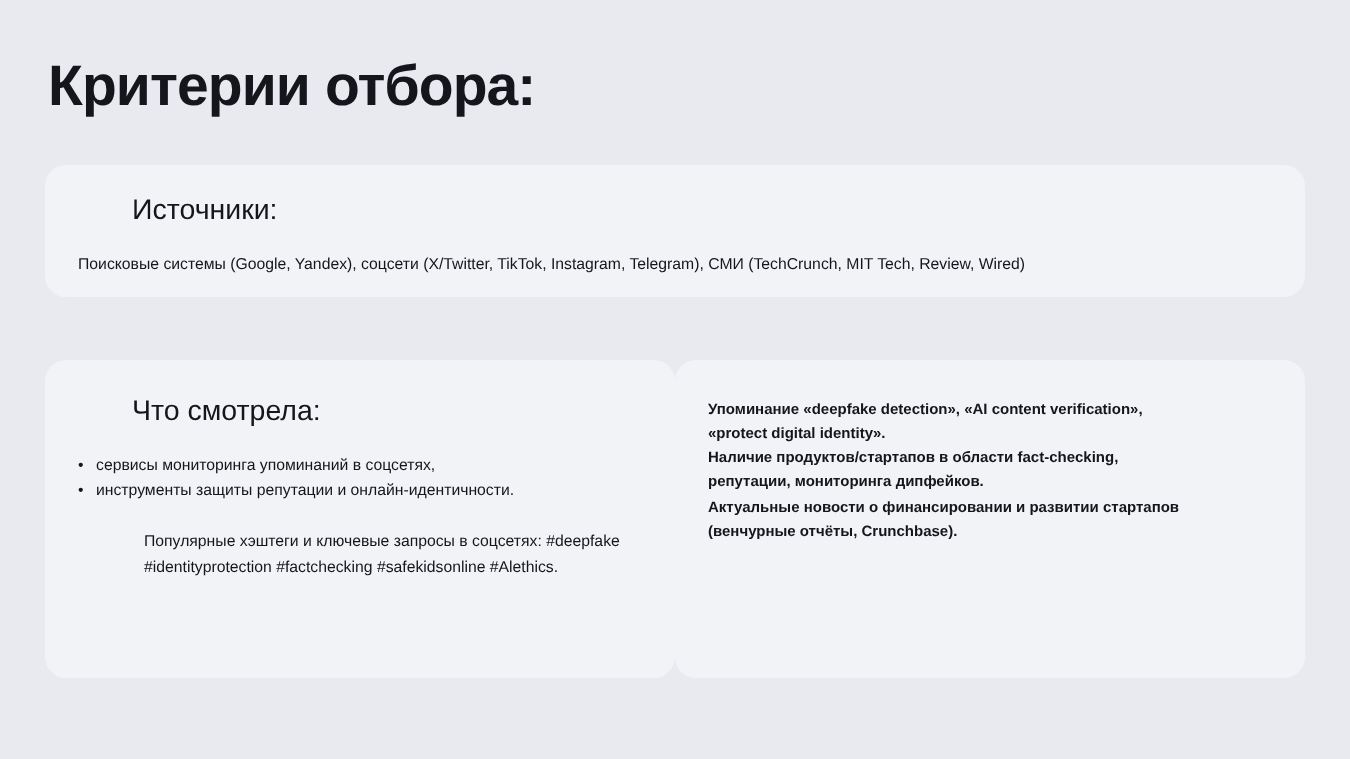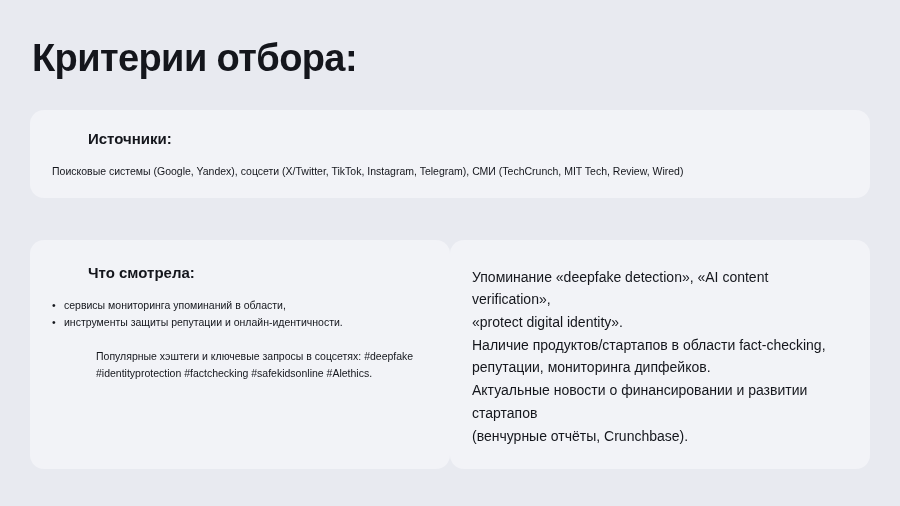--- a/index.html
+++ b/index.html
@@ -28,22 +28,22 @@
     line-height: 1.1;
     margin: 8px 0 0 2px;
     color: #14161c;
   }
   .card {
     background: #f2f3f7;
     border-radius: 14px;
     box-sizing: border-box;
   }
   .card-heading {
-    font-size: 15px;
-    font-weight: 700;
+    font-size: 19px;
+    font-weight: 400;
     color: #14161c;
     margin: 0 0 16px 0;
     padding-left: 36px;
   }
   .card-text {
     font-size: 10.5px;
     line-height: 1.55;
     color: #14161c;
     margin: 0;
   }
@@ -83,23 +83,24 @@
     line-height: 1.6;
     color: #14161c;
   }
   .note-text {
     margin-top: 18px;
     font-size: 10.5px;
     line-height: 1.6;
     margin-left: 44px;
   }
   .criteria-line {
-    font-size: 14px;
+    font-size: 10px;
     line-height: 1.62;
     margin: 0;
+    font-weight: bold;
   }
   .criteria-block {
     margin-top: 2px;
   }
   .criteria-block p {
     margin: 0;
   }
 </style>
 </head>
 <body>
@@ -111,21 +112,21 @@
   <div class="card sources-card">
     <div class="card-heading">Источники:</div>
     <p class="card-text">Поисковые системы (Google, Yandex), соцсети (X/Twitter, TikTok, Instagram, Telegram), СМИ (TechCrunch, MIT Tech, Review, Wired)</p>
   </div>
 
   <div class="columns">
 
     <div class="card col-card">
       <div class="card-heading">Что смотрела:</div>
       <ul class="bullet-list">
-        <li>сервисы мониторинга упоминаний в области,</li>
+        <li>сервисы мониторинга упоминаний в соцсетях,</li>
         <li>инструменты защиты репутации и онлайн-идентичности.</li>
       </ul>
       <div class="note-text">
         <p style="margin:0">Популярные хэштеги и ключевые запросы в соцсетях: #deepfake</p>
         <p style="margin:0">#identityprotection #factchecking #safekidsonline #Alethics.</p>
       </div>
     </div>
 
     <div class="card col-card">
       <div class="criteria-block">

